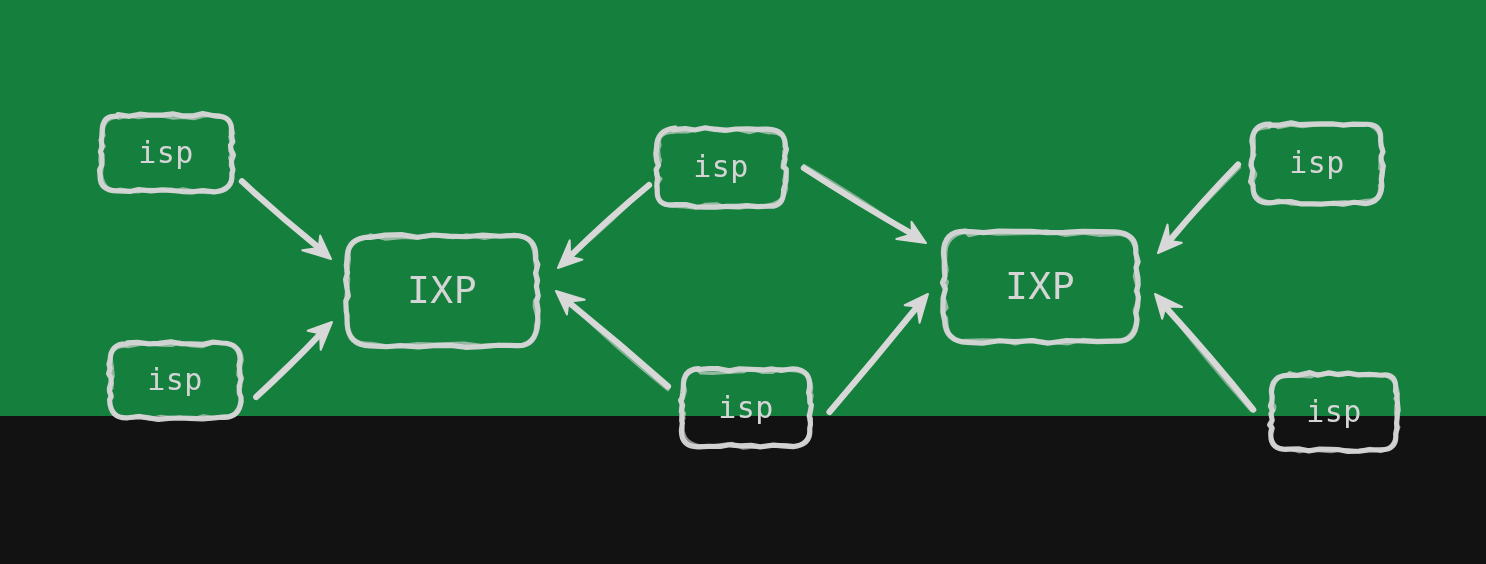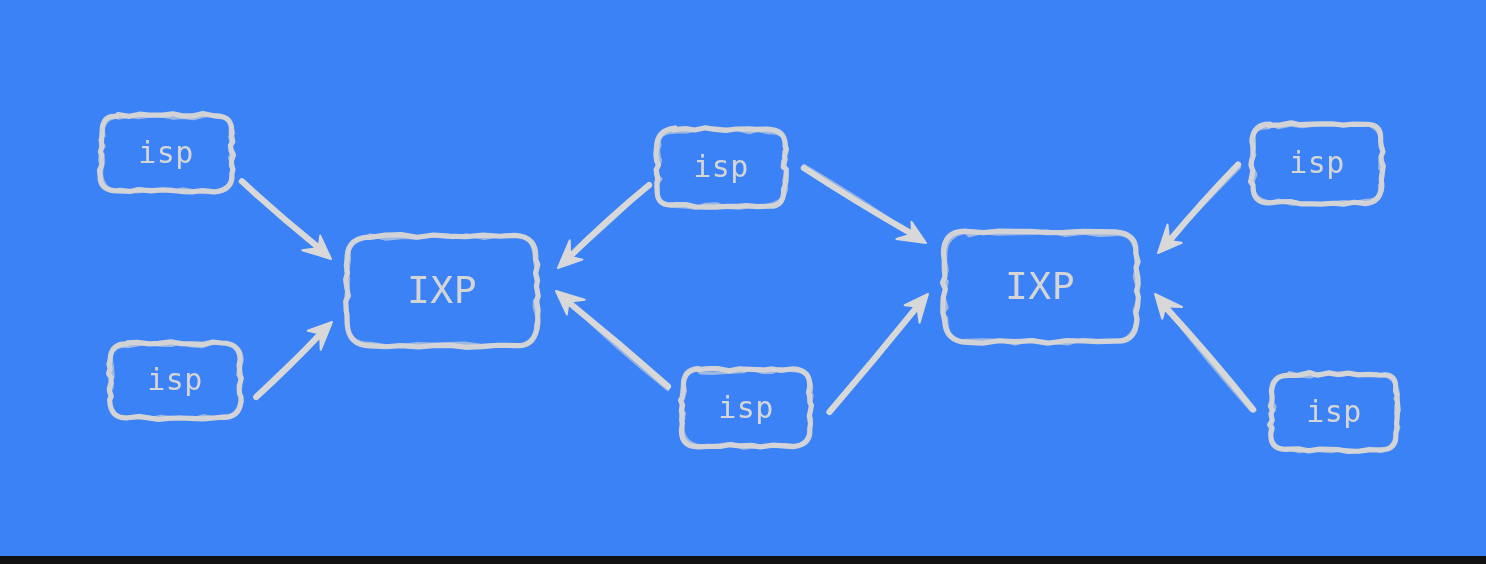--- a/index.html
+++ b/index.html
@@ -10,22 +10,22 @@
   }
   body {
     width: 1486px;
     height: 564px;
     overflow: hidden;
     font-family: "DejaVu Sans Mono", "Liberation Mono", monospace;
   }
   #canvas-root {
     position: relative;
     width: 1486px;
-    height: 556px;
-    background: #3b82f6;
+    height: 416px;
+    background: #15803d;
     text-decoration: underline;
   }
   #diagram-svg {
     position: absolute;
     left: 0;
     top: 0;
     width: 1486px;
     height: 564px;
     display: block;
   }

